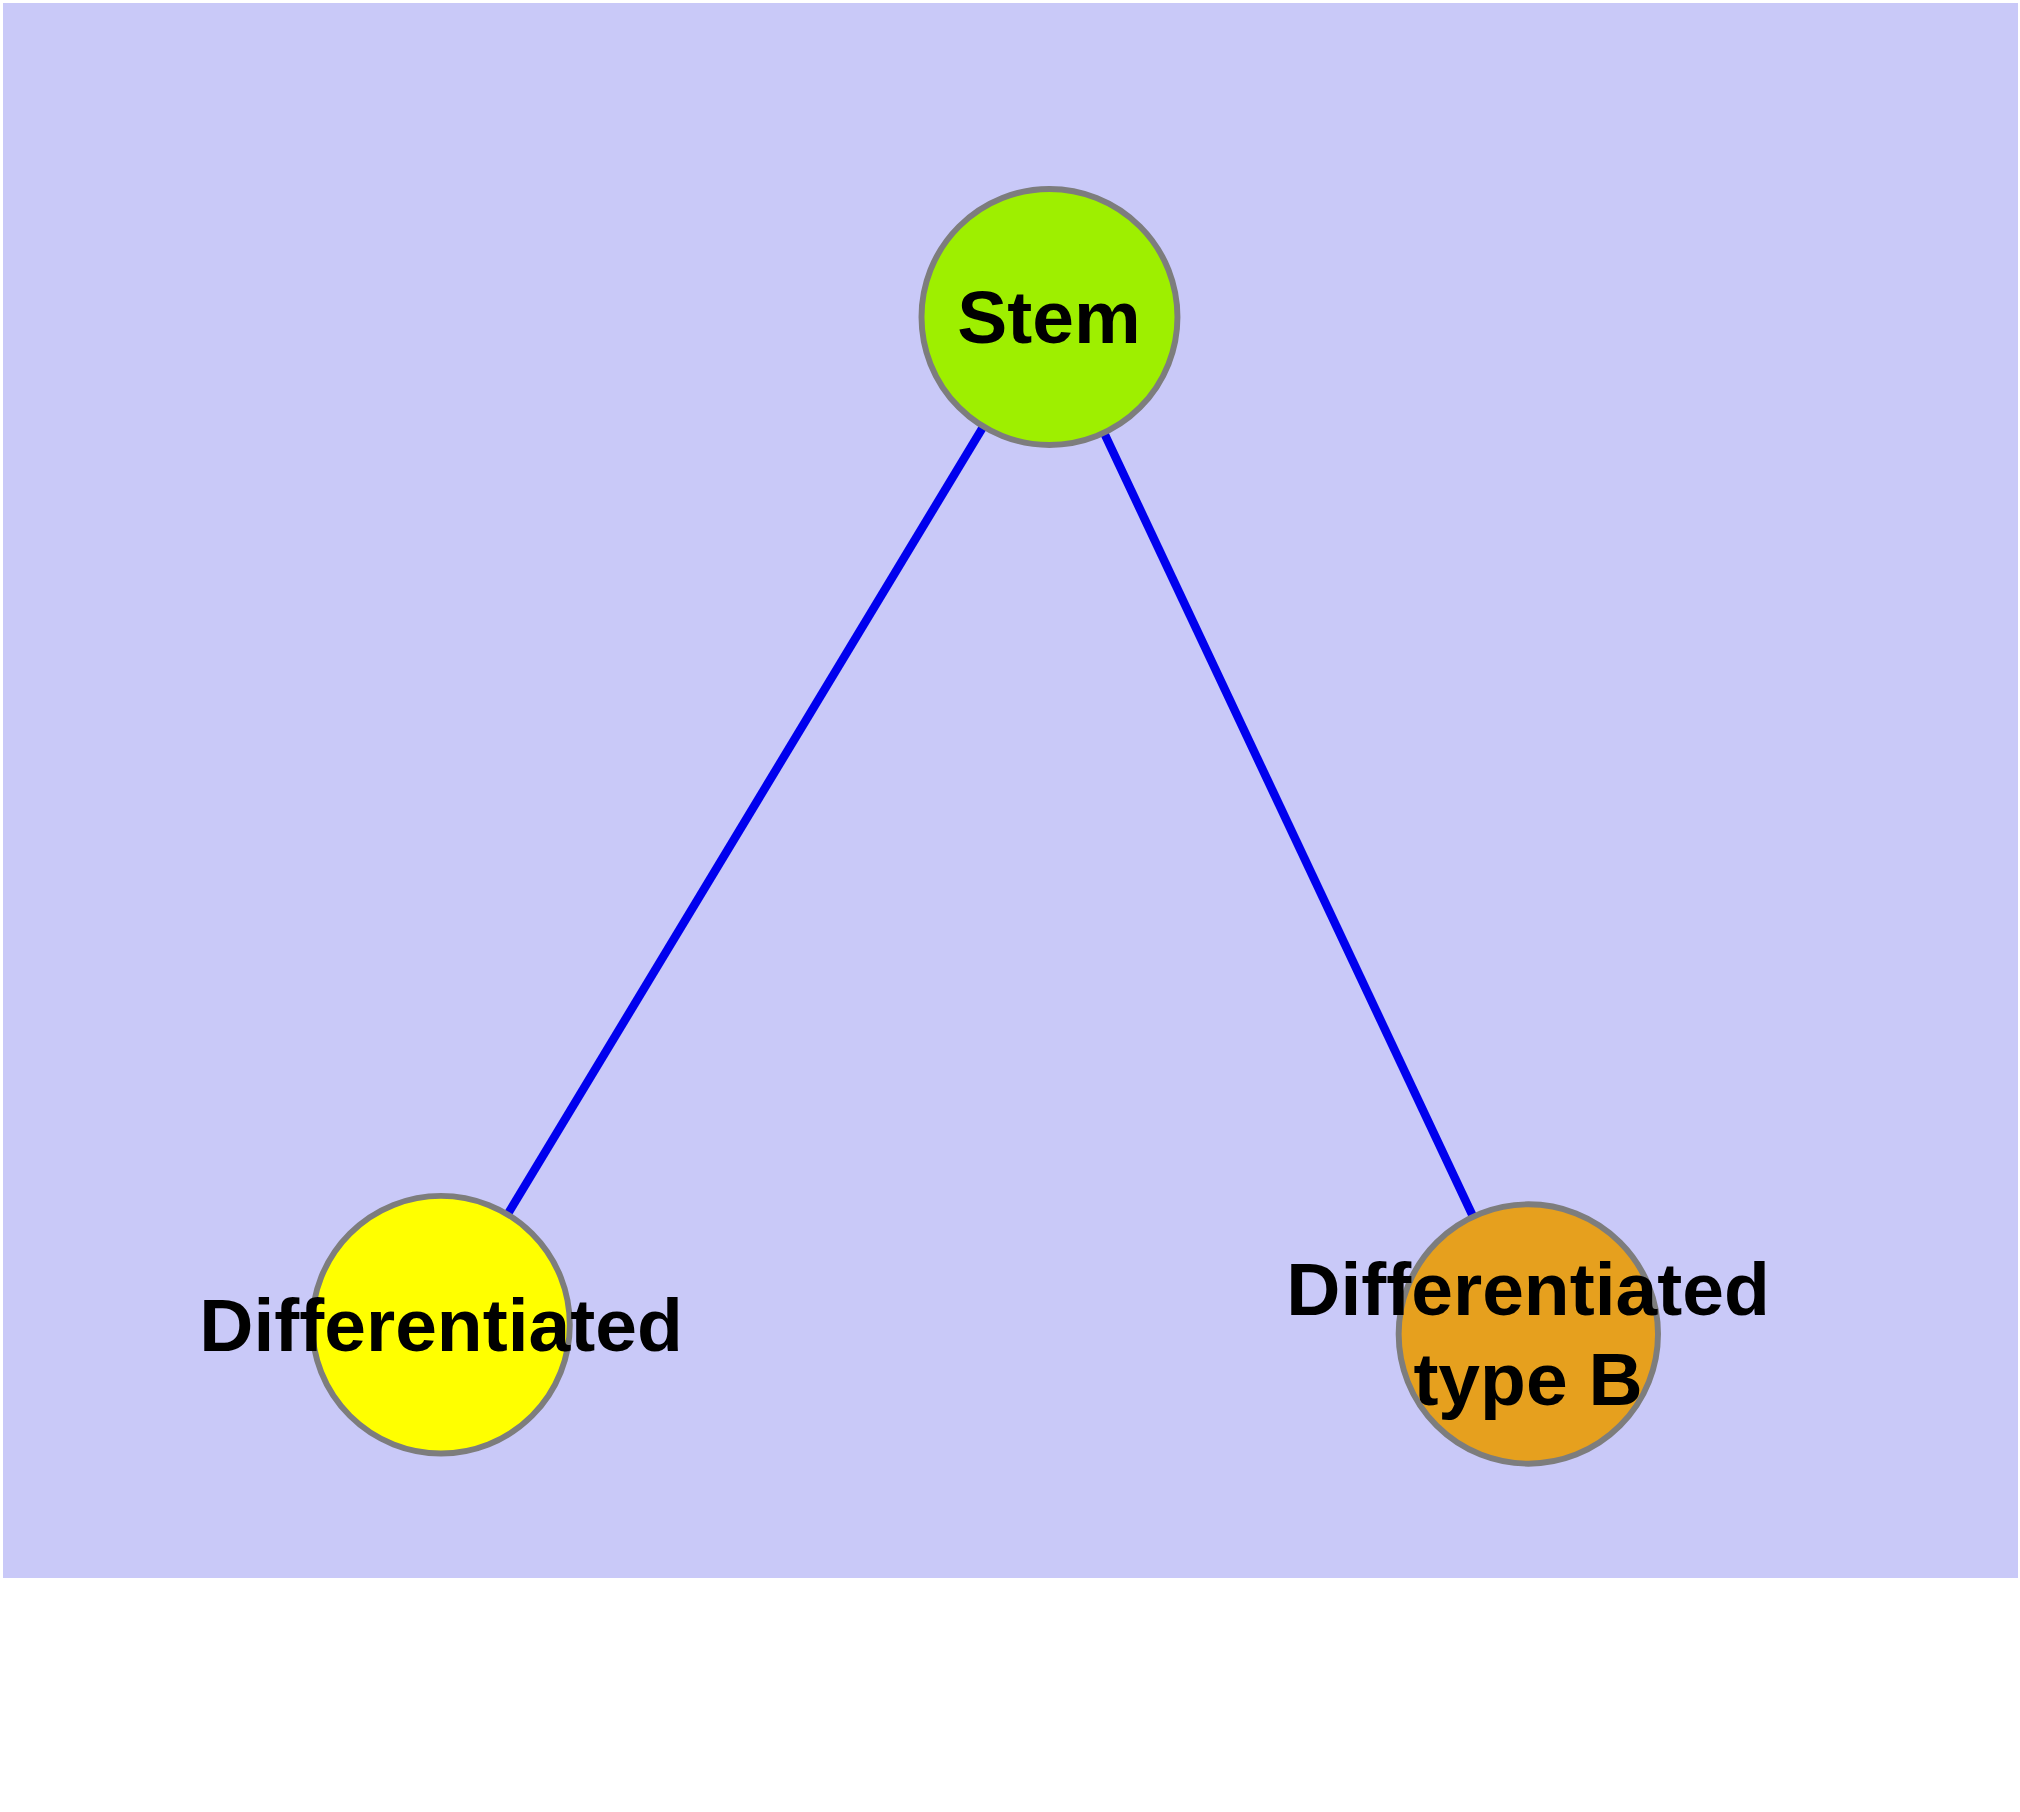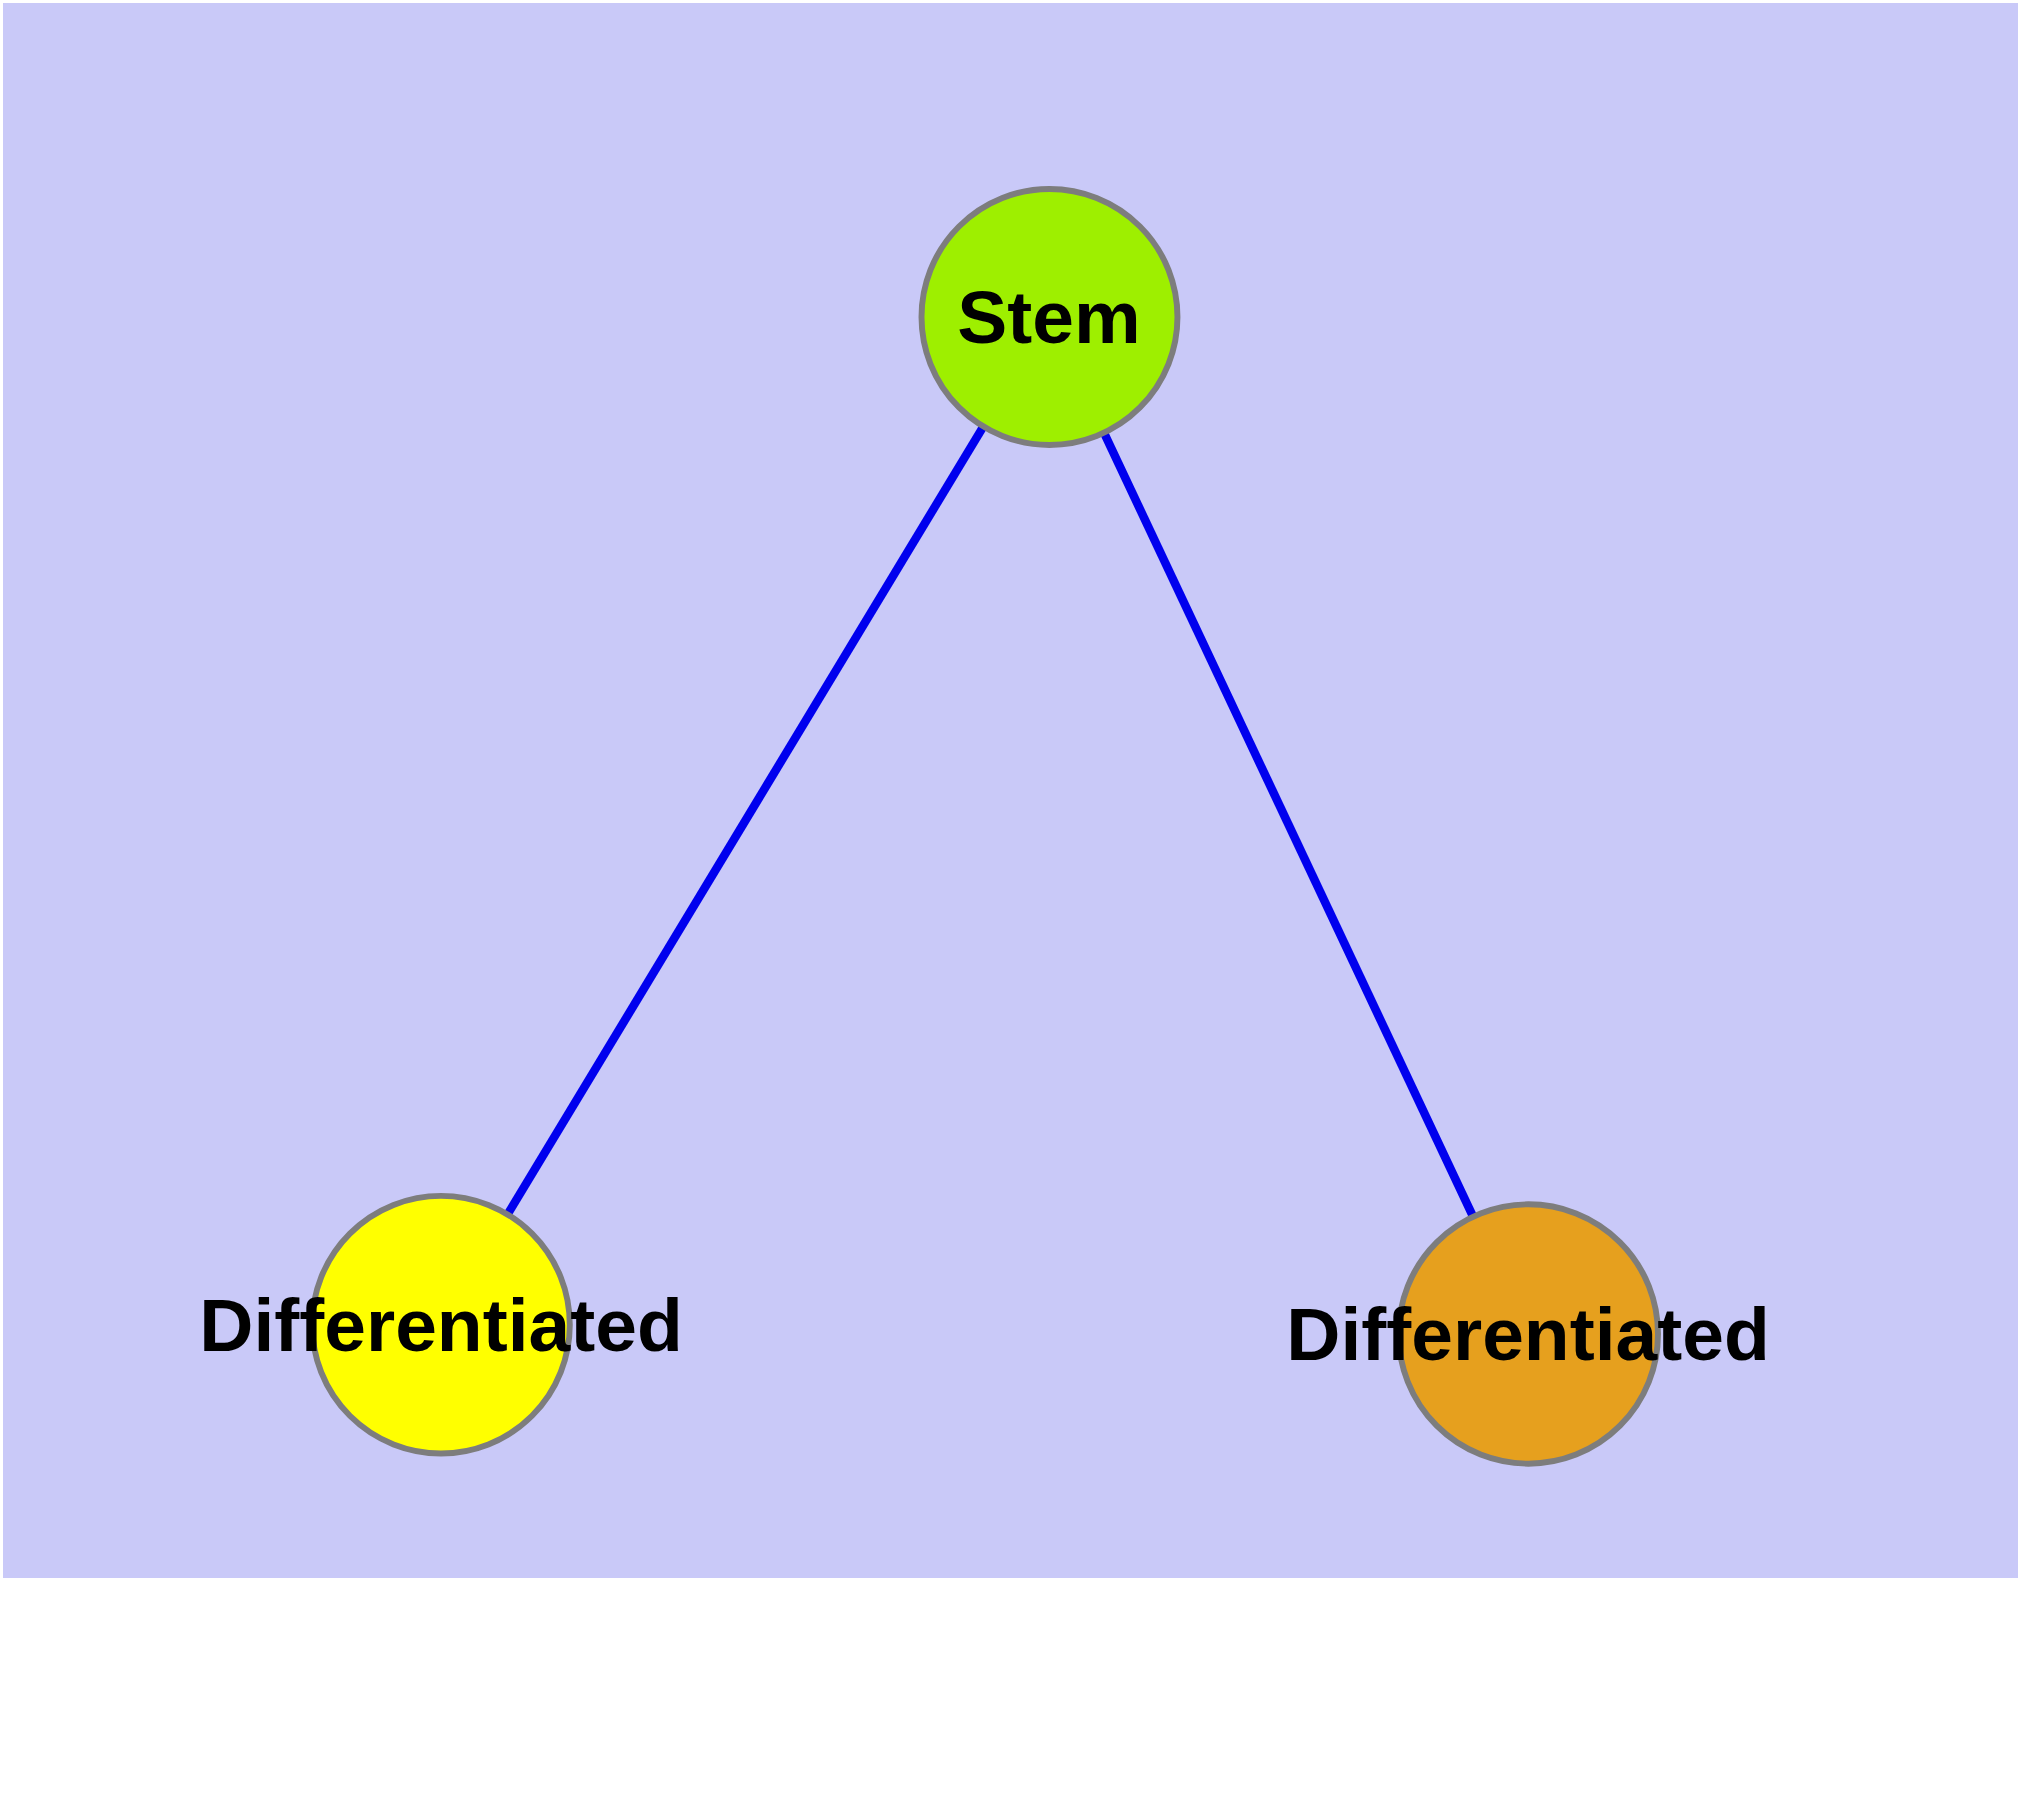--- a/index.html
+++ b/index.html
@@ -73,16 +73,17 @@
   <div class="node-label" style="left: 1049px; top: 317px; color: rgb(0, 0, 0);">
     <div>Stem</div>
   </div>
 
   <div class="node-label" style="left: 441px; top: 1325px; color: rgb(0, 0, 0);">
     <div>Differentiated</div>
   </div>
 
   <div class="node-label" style="left: 1528px; top: 1334px; color: rgb(0, 0, 0);">
     <div>Differentiated</div>
+    <div>type B</div>
   </div>
 
 </div>
 
 
 </body></html>

